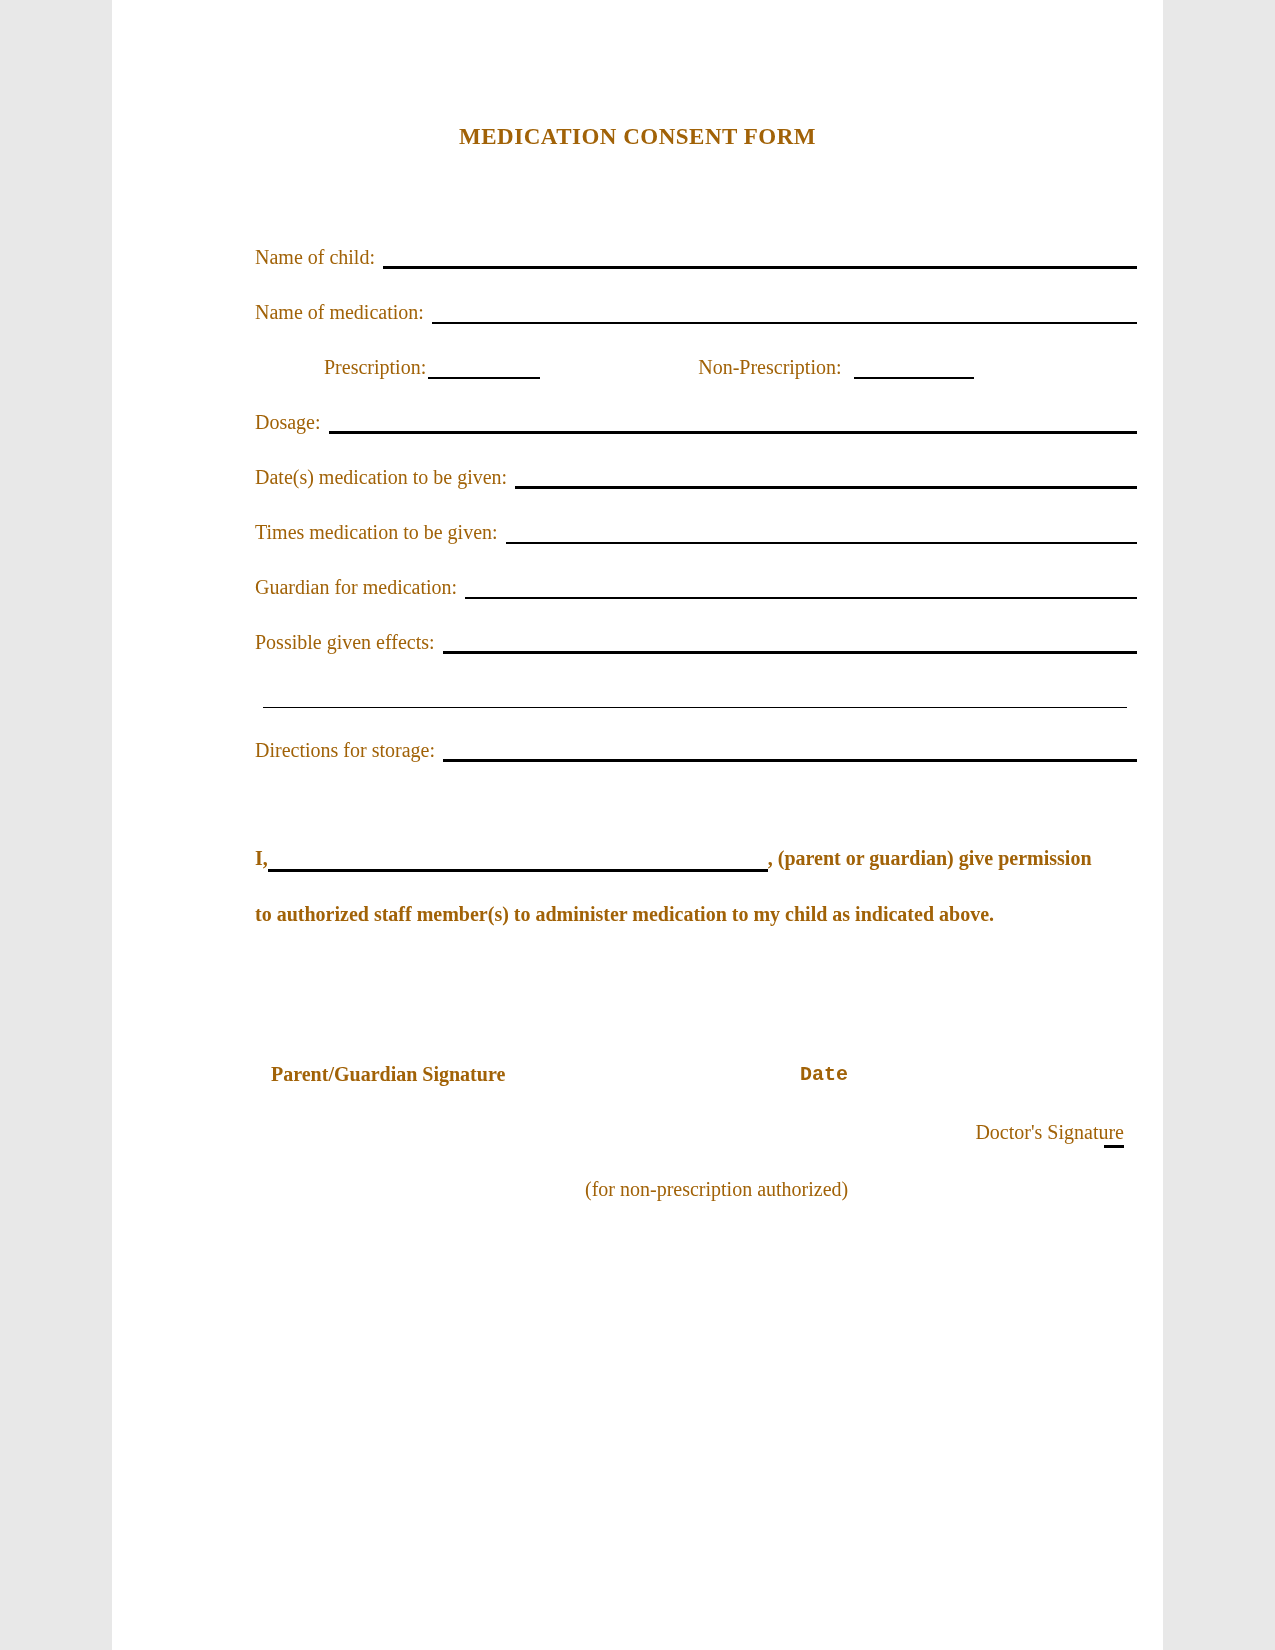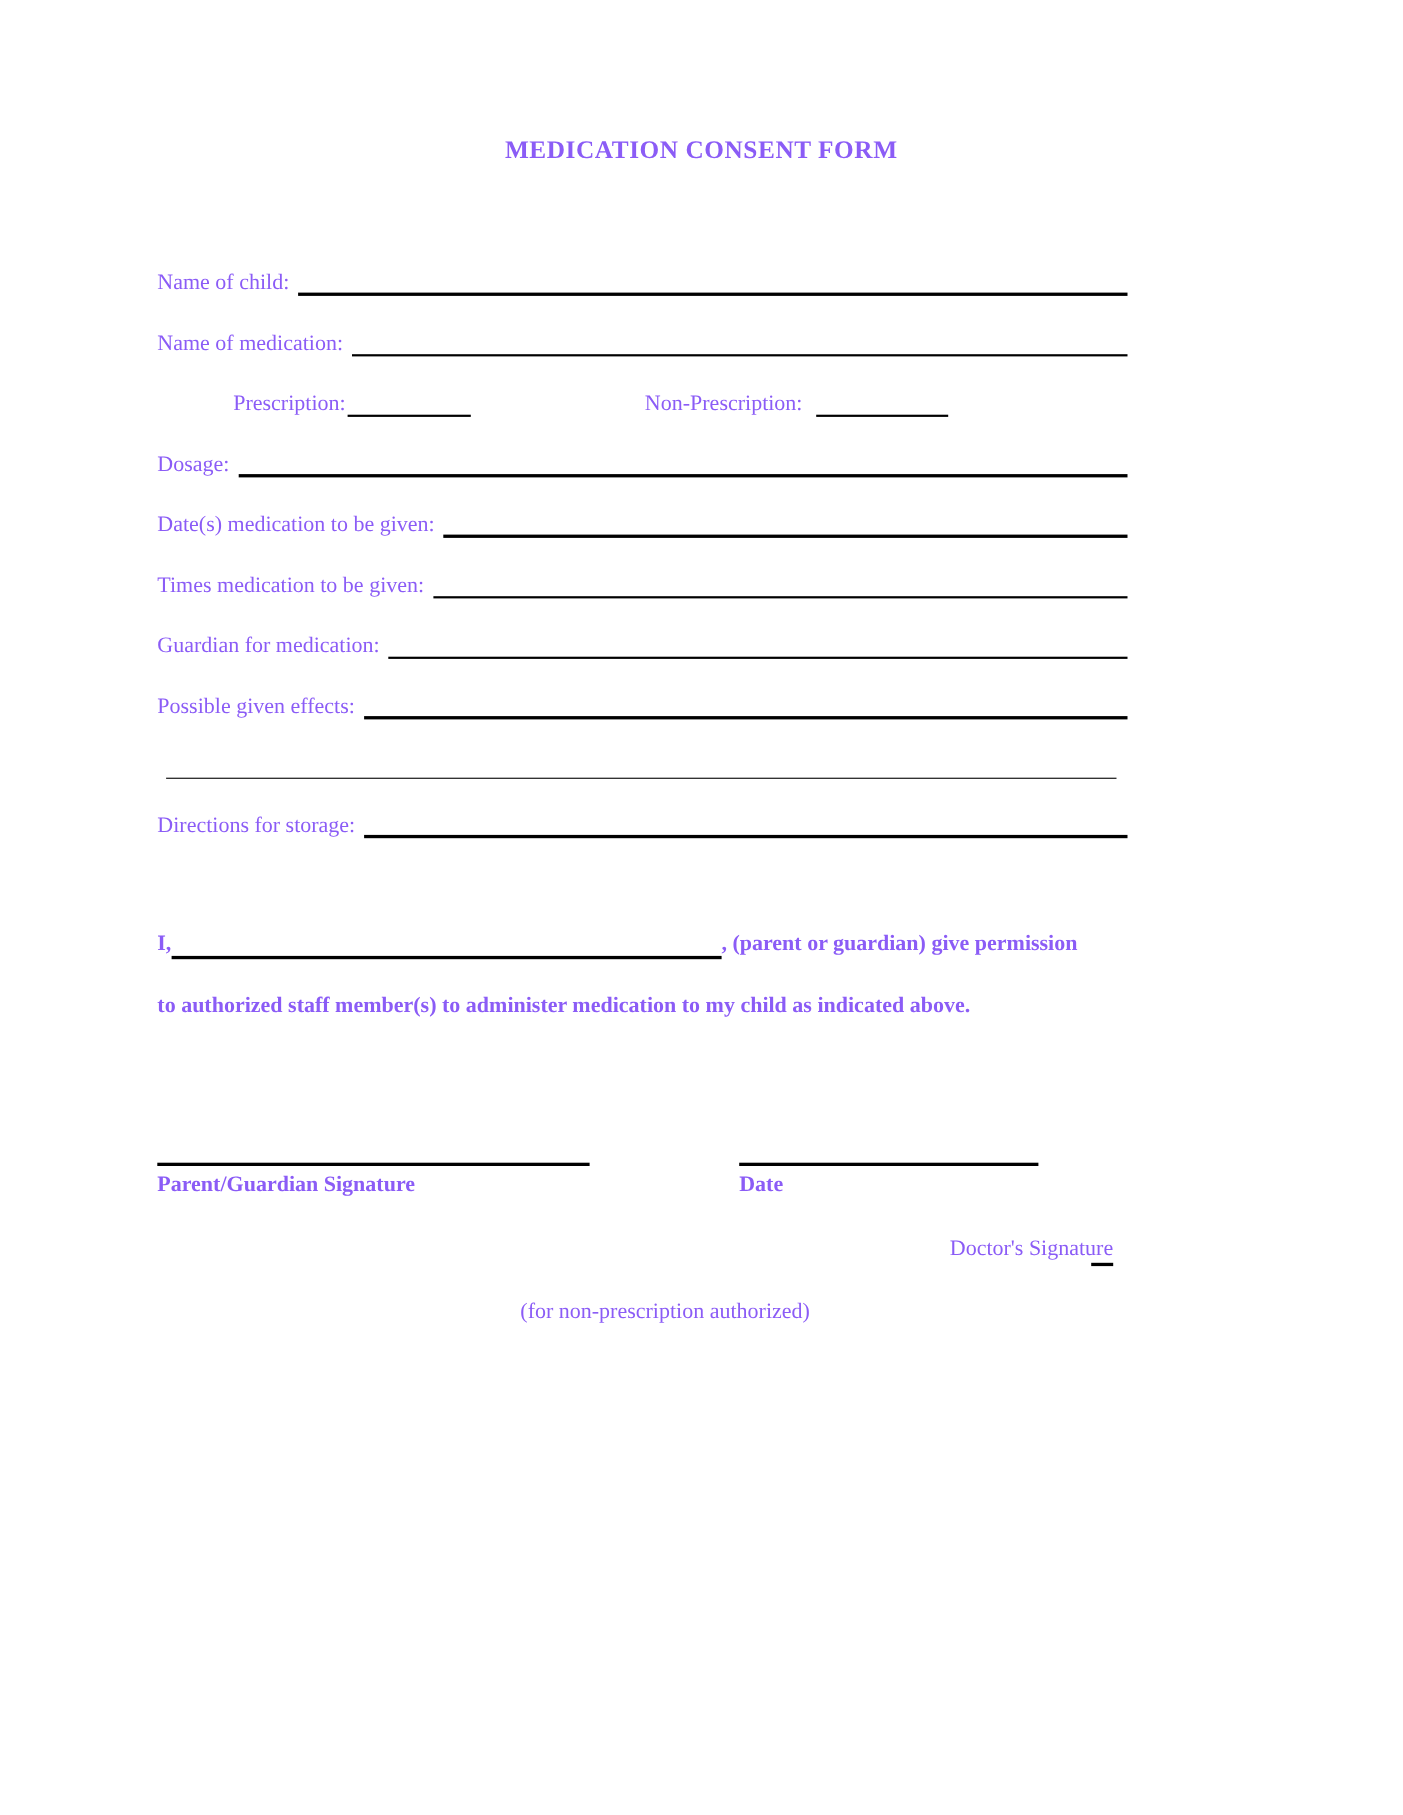--- a/index.html
+++ b/index.html
@@ -1,22 +1,22 @@
 <!DOCTYPE html>
 <html><head>
 <meta charset="utf-8">
 <style>
   html,body{margin:0;padding:0;background:#e8e8e8;}
   .page{
     position:relative;
-    width:1275px;height:1650px;
+    width:1051px;height:1650px;
     background:#ffffff;
     margin:0 auto;
     font-family:"Liberation Serif","DejaVu Serif",serif;
-    color:#8b5cf6;
+    color:#a16207;
     box-sizing:border-box;
     overflow:hidden;
   }
   .title{
     margin:0;
     padding-top:124px;
     text-align:center;
     font-size:23px;
     font-weight:bold;
     letter-spacing:0.5px;
@@ -72,23 +72,23 @@
   .perm2{
     margin:29px 0 0 0;
     font-size:20px;
     font-weight:bold;
     line-height:27px;
   }
   .sig-section{
     display:flex;
     margin-top:129px;
   }
-  .sig-block{display:flex;flex-direction:column;}
+  .sig-block{display:flex;gap:16px;}
   .sig-block.parent{width:393px;}
-  .sig-block.date{width:272px;margin-left:136px;}
+  .sig-block.date{width:272px;margin-left:136px;font-family:Liberation Mono, monospace;}
   .sig-line{height:0;border-bottom:3px solid #000;}
   .sig-label{
     font-size:20px;
     font-weight:bold;
     margin-top:4px;
     line-height:27px;
   }
   .doctor-row{
     margin-top:33px;
     margin-right:13px;

